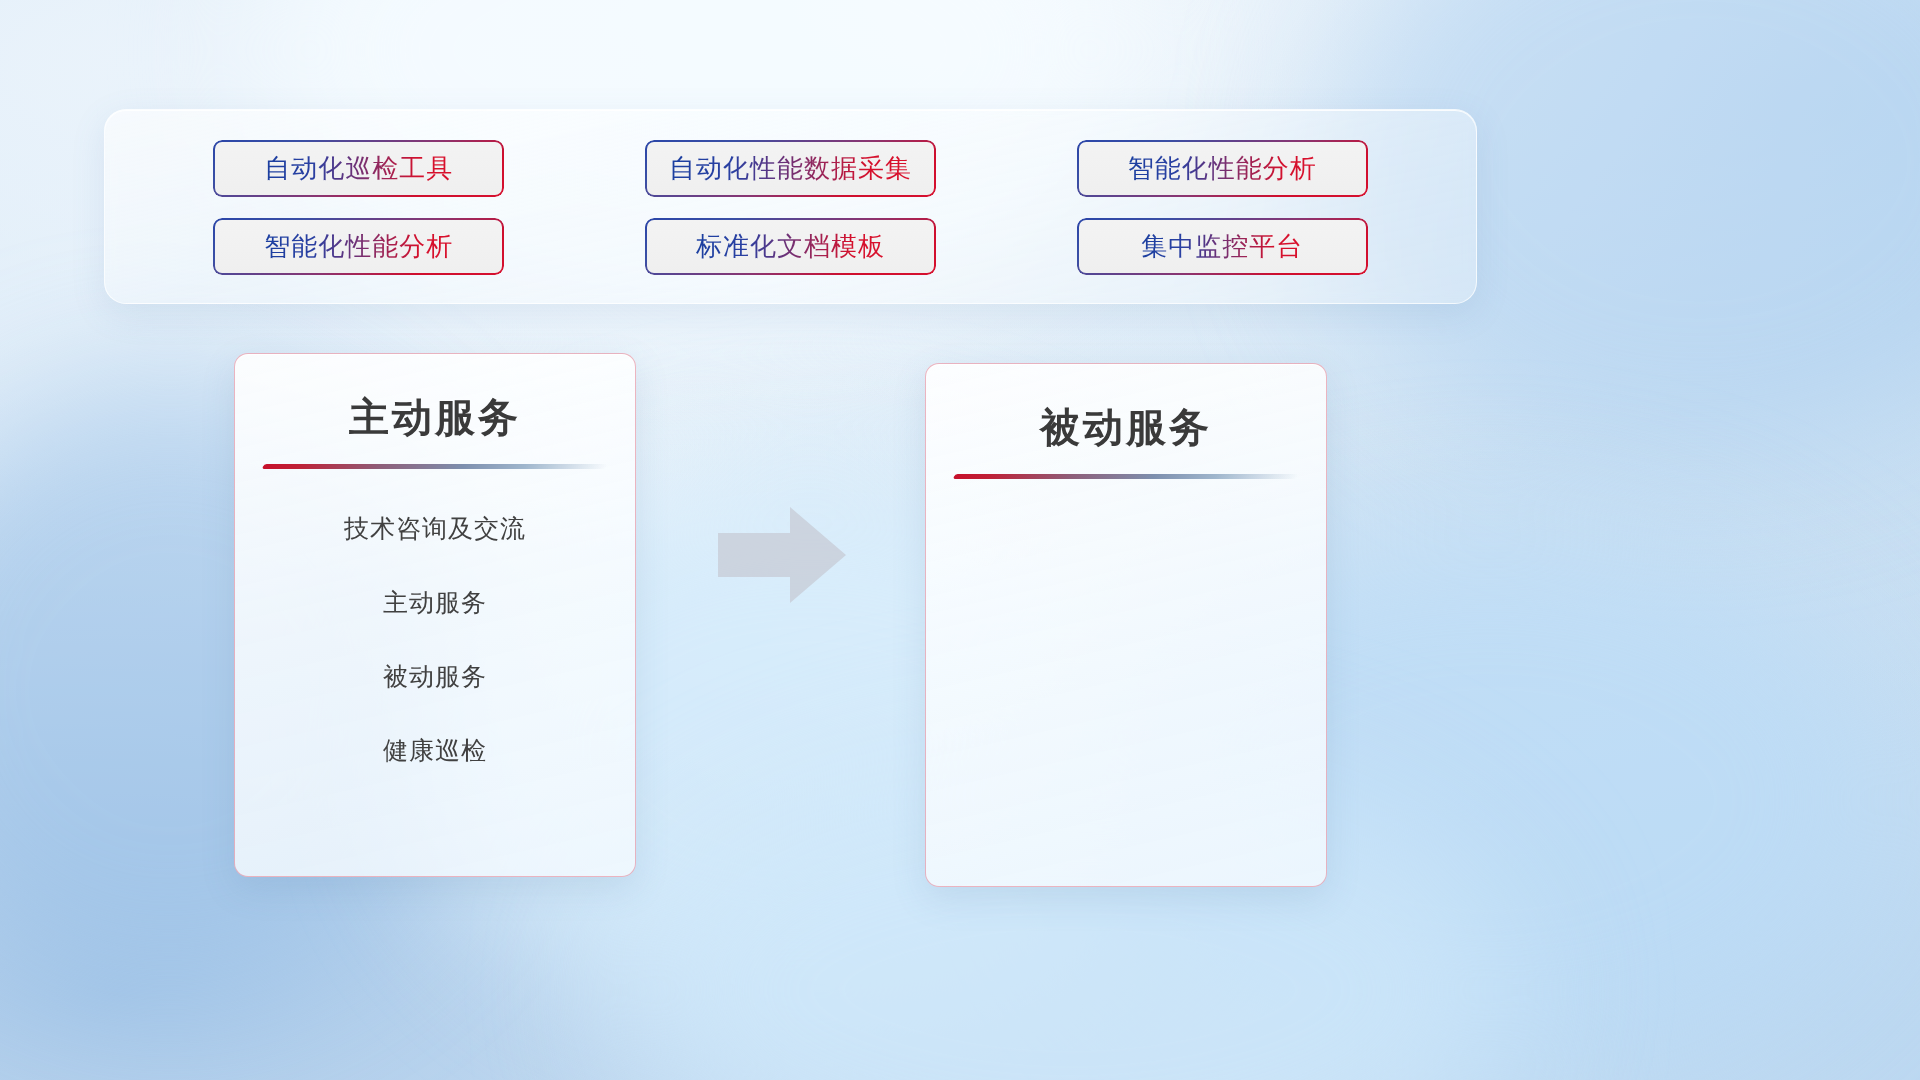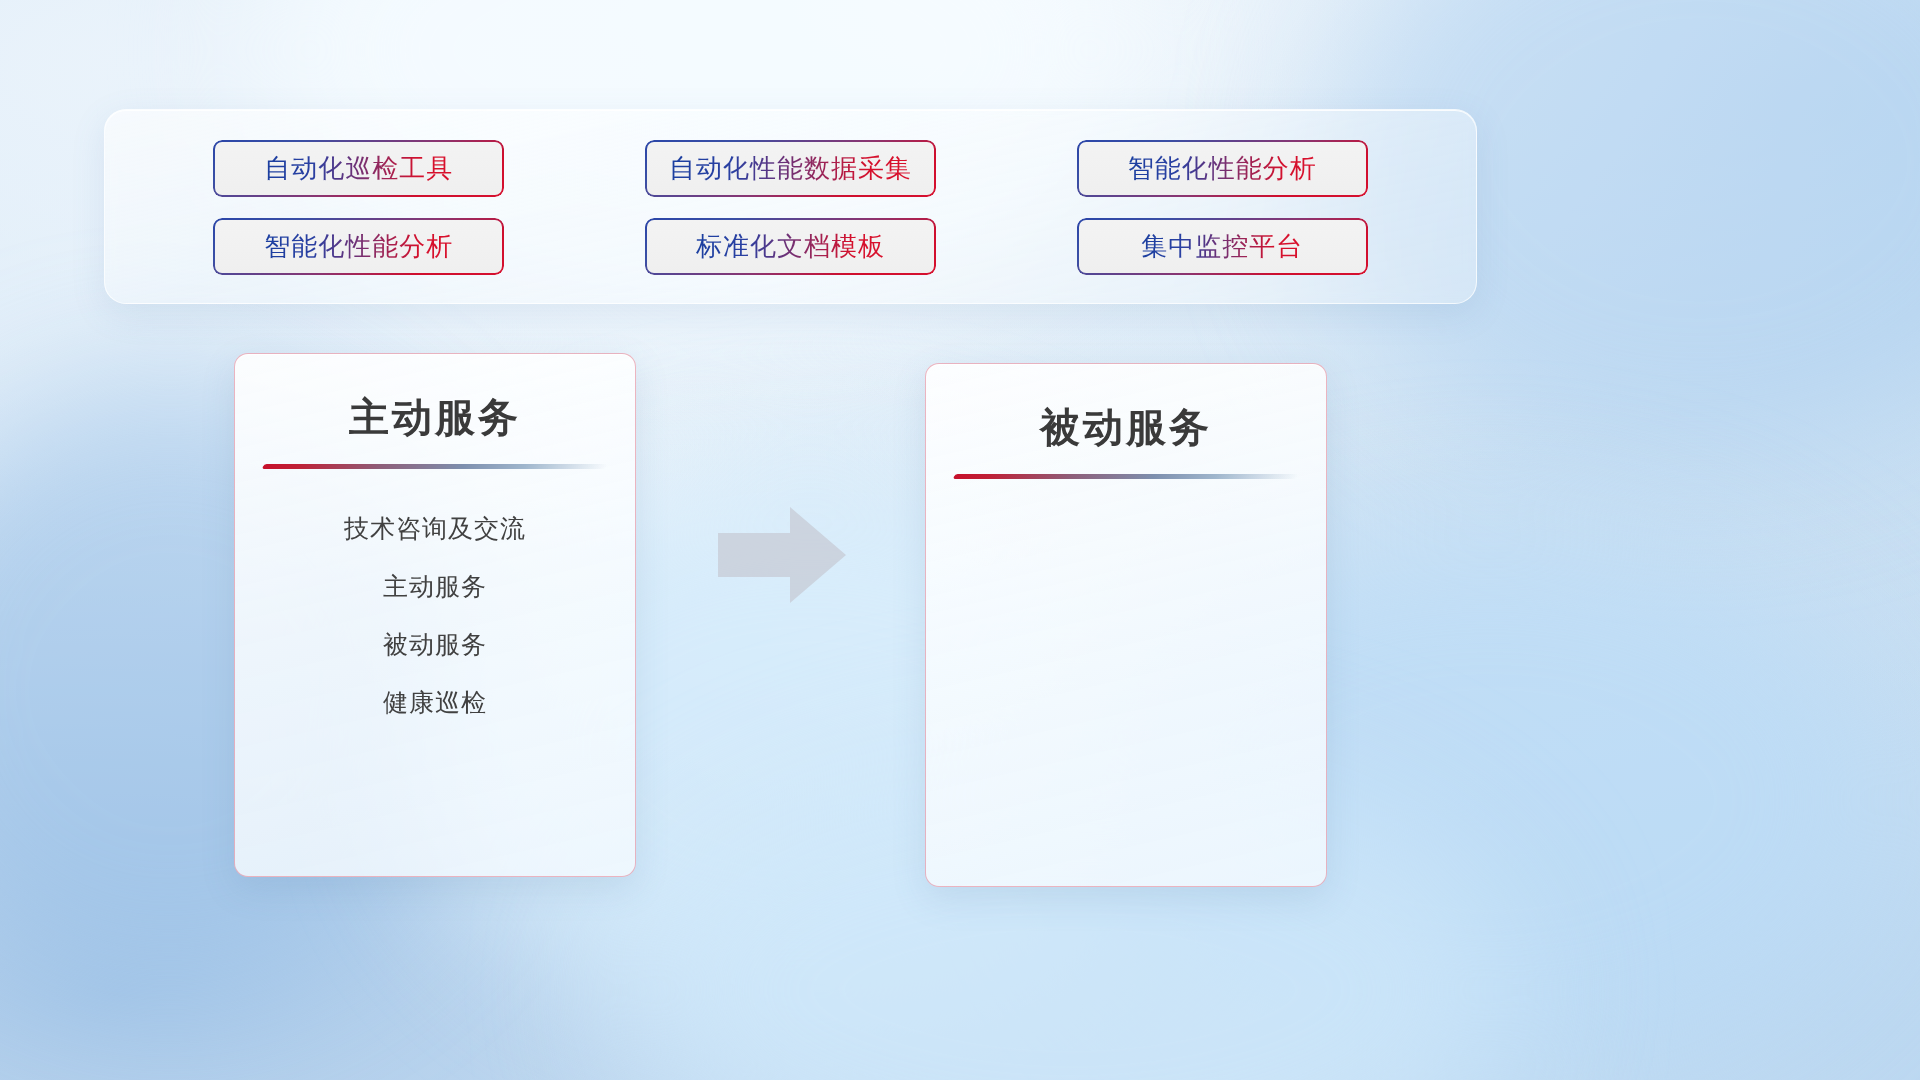--- a/index.html
+++ b/index.html
@@ -103,21 +103,21 @@
     width:344px; height:5px; margin-top:22px;
     border-radius:3px;
     background:linear-gradient(90deg,#c6102b 0%,#bf2036 10%,#8e5e79 34%,#7d8fae 58%,#9fb6cd 76%,rgba(190,208,225,0) 100%);
     transform:skewX(-24deg);
   }
   .card-list{
     list-style:none;
     margin-top:30px;
     width:100%;
     display:flex; flex-direction:column; align-items:center;
-    gap:0;
+    gap:16px;
   }
   .card-list li{
     font-size:25px; color:#414141; letter-spacing:1px;
     line-height:58px; white-space:nowrap;
   }
 
   
   #flow-arrow{
     position:absolute; left:714px; top:503px; width:136px; height:104px; z-index:2;
   }

